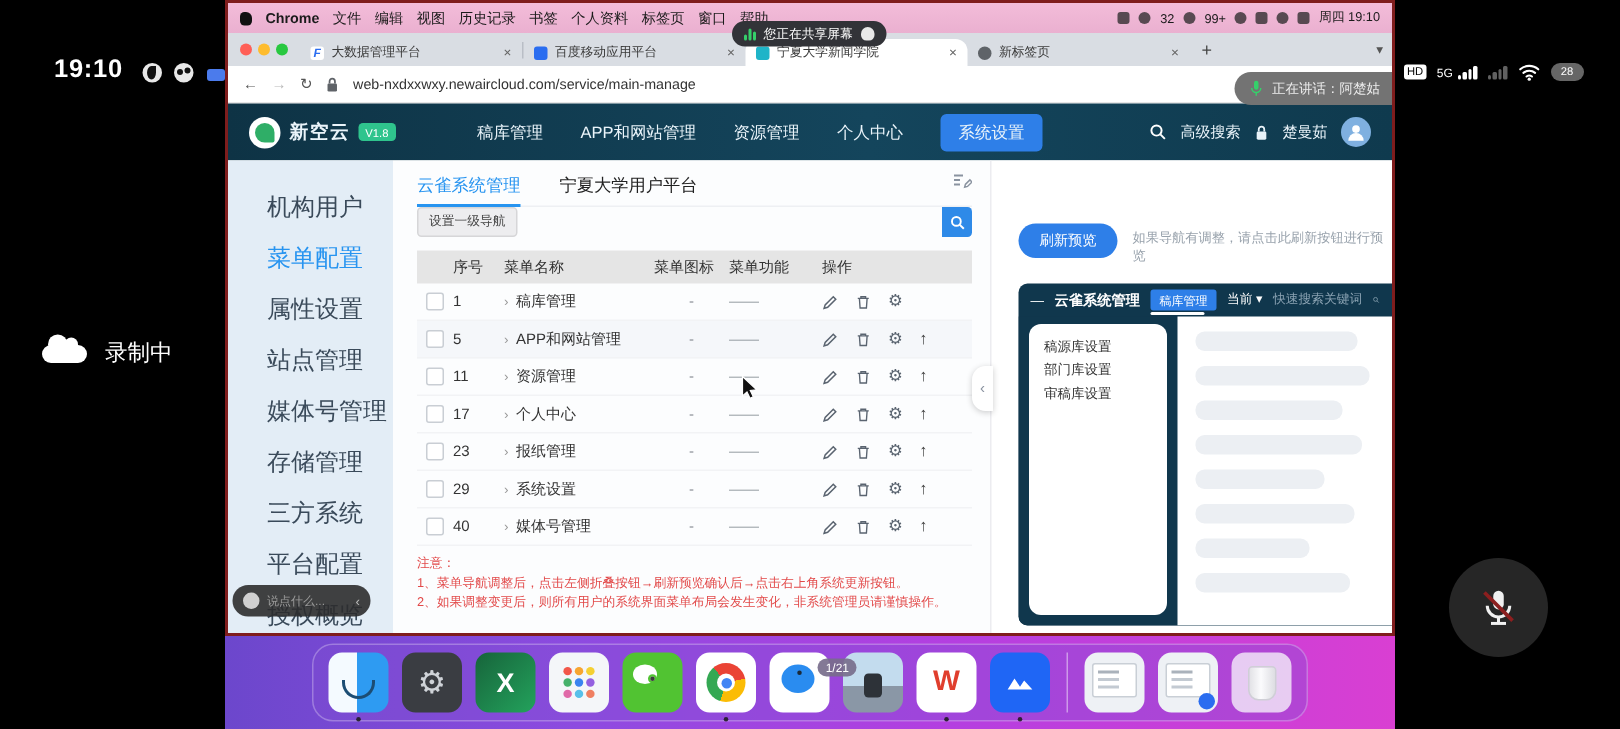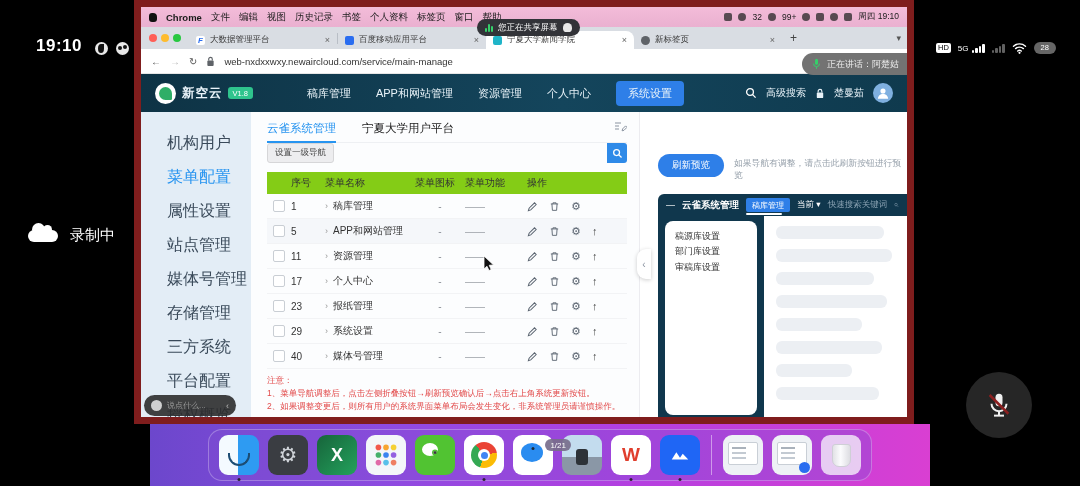--- a/index.html
+++ b/index.html
@@ -19,22 +19,22 @@
   .p-stat{position:absolute;left:936px;top:42px;display:flex;align-items:center;gap:7px;color:#fff;}
   .hd-badge{background:#fff;color:#000;font-size:7.5px;font-weight:normal;border-radius:2px;padding:1px 2px;line-height:1;}
   .net{display:flex;align-items:flex-end;gap:2px;}
   .net .lbl{font-size:8px;margin-right:1px;}
   .bars{display:flex;align-items:flex-end;gap:1px;}
   .bars i{display:block;width:2.5px;background:#fff;border-radius:1px;}
   .bars.dim i{background:rgba(255,255,255,.38);}
   .batt{background:rgba(255,255,255,.4);border-radius:6px;color:#fff;font-size:7.5px;padding:2px 7px;line-height:1;}
   .micbtn{position:absolute;left:966px;top:372px;width:66px;height:66px;border-radius:50%;background:#262626;display:flex;align-items:center;justify-content:center;}
   
-  .screen{position:absolute;left:134px;top:0;width:780px;height:424px;box-sizing:border-box;
-          border:7px solid #7f1d1d;background:#fff;overflow:hidden;}
+  .screen{position:absolute;left:150px;top:0;width:780px;height:424px;box-sizing:border-box;
+          border:2px solid #7f1d1d;background:#fff;overflow:hidden;}
   .menubar{height:20px;background:linear-gradient(180deg,#f3bcd9,#eab0d0);display:flex;align-items:center;gap:9px;
            padding:0 8px;font-size:9.5px;color:#1b1b1b;white-space:nowrap;}
   .apple{width:8px;height:9px;background:#111;border-radius:3px 4px 3px 3px;}
   .mb-app{font-weight:bold;}
   .mb-right{margin-left:auto;display:flex;align-items:center;gap:6px;font-size:8.5px;}
   .mb-ico{width:8px;height:8px;background:#262626;opacity:.75;border-radius:2px;}
   .mb-ico.rnd{border-radius:50%;}
   
   .tabstrip{height:22px;background:#d9dde3;display:flex;align-items:center;padding:0 6px;}
   .lights{display:flex;gap:4px;margin:0 8px 0 2px;}
@@ -81,21 +81,21 @@
   .ctab.active{color:#2794f0;border-bottom:2px solid #2794f0;padding-bottom:5px;margin-bottom:-7px;}
   .edit-ic{position:absolute;right:12px;top:7px;}
   .controls{display:flex;align-items:flex-start;margin-top:0;}
   .setnav{font-size:8.5px;color:#444;background:#ededef;border:1px solid #d6d6d8;border-radius:3px;padding:3px 7px;}
   .search-wrap{margin-left:auto;display:flex;align-items:center;}
   .search-input{width:116px;height:18px;border:1px solid #e2e6ea;border-right:none;border-radius:3px 0 0 3px;
                 font-size:8.5px;color:#c3c9cf;display:flex;align-items:center;padding:0 6px;background:#fff;}
   .search-btn{width:20px;height:20px;background:#2e8ae8;border-radius:0 3px 3px 0;display:flex;align-items:center;justify-content:center;}
   .table{margin-top:9px;font-size:10px;}
   .trow{display:grid;grid-template-columns:24px 34px 1fr 50px 62px 100px;align-items:center;height:24px;border-bottom:1px solid #f2f3f5;color:#333;}
-  .trow.thead{background:#84cc16;height:22px;border-bottom:none;color:#333;font-family:Liberation Serif, serif;}
+  .trow.thead{background:#e5e5e5;height:22px;border-bottom:none;color:#333;font-family:Liberation Serif, serif;}
   .trow.hl{background:#f5f7fa;}
   .cb{width:10px;height:10px;border:1px solid #c9ced4;border-radius:2px;background:#fff;margin-left:6px;}
   .exp{color:#999;margin-right:5px;font-size:9px;}
   .dash{color:#8a8f96;text-align:center;}
   .func{color:#9aa0a6;}
   .ops{display:flex;align-items:center;gap:11px;}
   .up{color:#444;font-size:11px;font-weight:bold;}
   .gear{color:#5a6470;font-size:11px;line-height:1;}
   .notes{margin-top:5px;font-size:8.5px;color:#e24a4a;line-height:1.5;}
   .collapse-tab{position:absolute;left:496px;top:242px;width:14px;height:30px;background:#fff;border-radius:9px 0 0 9px;

